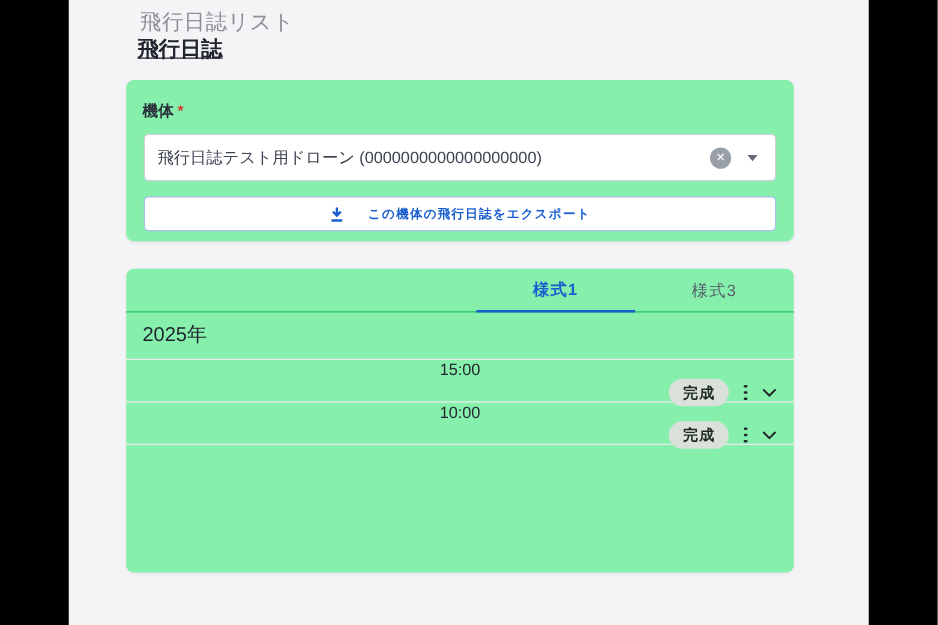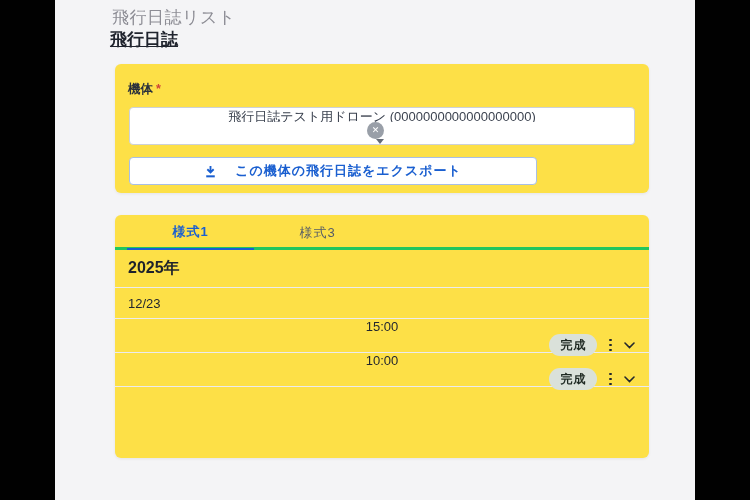--- a/index.html
+++ b/index.html
@@ -10,50 +10,50 @@
     font-family:"Liberation Sans","DejaVu Sans",sans-serif;
   }
   .side-bar { position:absolute; top:0; bottom:0; width:55px; background:#010101; }
   .side-bar.left { left:0; }
   .side-bar.right { right:0; }
   .content { position:absolute; left:55px; top:0; width:640px; height:500px; }
 
   .breadcrumb { position:absolute; left:57px; top:6px; font-size:17px; color:#8d8d95; letter-spacing:.5px; cursor:pointer; }
   .page-title { position:absolute; left:55px; top:28px; font-size:17px; font-weight:bold; color:#20242e;text-decoration:underline; }
 
-  .card { position:absolute; left:60px; width:534px; background:#fde047; border-radius:6px;
+  .card { position:absolute; left:46px; width:534px; background:#86efac; border-radius:6px;
           box-shadow:0 1px 3px rgba(25,25,45,0.07); }
   .card-aircraft { top:64px; height:129px; }
   .card-logs { top:215px; height:243px; }
 
   .field-label { margin:17px 14px 0 13px; font-size:12.5px; font-weight:600; color:#2a313c; }
   .required { color:#cf4436; margin-left:3px; font-weight:600; }
 
   .select { margin:9px 14px 0; height:38px; border:1px solid #ccd1d9; border-radius:4px;
-            display:flex; align-items:center; padding:0 10px; background:#fff; cursor:pointer;flex-direction:column; }
+            display:flex; align-items:center; padding:0 10px; background:#fff; cursor:pointer; }
   .select-value { flex:1; font-size:13px; color:#3c4350; white-space:nowrap; overflow:hidden; }
   .clear-btn { width:17px; height:17px; border-radius:50%; background:#999fa8; color:#fff;
                font-size:9px; font-weight:bold; display:flex; align-items:center; justify-content:center;
                margin-right:13px; cursor:pointer; line-height:1; }
   .caret { width:0; height:0; border-left:4.5px solid transparent; border-right:4.5px solid transparent;
            border-top:5px solid #646b77; margin-right:4px; }
 
-  .export-btn { margin:12px 14px 0; width:408px; height:28px; background:#fff;
+  .export-btn { margin:12px 14px 0; width:506px; height:28px; background:#fff;
                 border:1px solid #a8bfe6; border-radius:4px; color:#1a5fd0;
-                font-family:inherit; font-size:13px; font-weight:bold; letter-spacing:1px;
+                font-family:inherit; font-size:10px; font-weight:bold; letter-spacing:1px;
                 display:flex; align-items:center; justify-content:center; gap:18px; cursor:pointer; }
   .dl-icon { display:block; }
 
-  .tabs { height:35px; border-bottom:3px solid #22c55e; display:flex; padding-left:12px; }
+  .tabs { height:35px; border-bottom:1px solid #22c55e; display:flex; padding-left:12px;justify-content:flex-end; }
   .tab { width:127px; height:35px; display:flex; align-items:center; justify-content:center;
          font-size:13px; color:#555c67; letter-spacing:1px; cursor:pointer; }
   .tab.active { color:#1a5fd0; font-weight:bold; border-bottom:2px solid #1a5fd0; }
 
   .year-heading { height:38px; display:flex; align-items:center; padding:0 13px;
-                  font-size:16px; font-weight:bold; color:#1e222c; border-bottom:1px solid #ebebef; }
+                  font-size:16px; font-weight:normal; color:#1e222c; border-bottom:1px solid #ebebef; }
   .date-row { height:31px; display:flex; align-items:center; padding:0 13px;
               font-size:13px; color:#23272f; border-bottom:1px solid #ebebef; }
   .entry-row { height:34px; display:flex; align-items:center; padding:0 14px;
                font-size:13px; color:#23272f; border-bottom:1px solid #ebebef;flex-direction:column; }
   .entry-right { margin-left:auto; display:flex; align-items:center; gap:8px; }
   .badge { background:#dae1da; color:#1f2a23; font-size:12px; font-weight:600;
            padding:5px 11px; border-radius:12px; line-height:1; letter-spacing:1px; }
   .kebab { display:flex; flex-direction:column; align-items:center; gap:2.5px; padding:4px; cursor:pointer; }
   .kebab i { display:block; width:2.6px; height:2.6px; border-radius:50%; background:#24282e; }
   .chev { display:flex; align-items:center; cursor:pointer; padding:2px 0; }
@@ -88,23 +88,20 @@
     </section>
 
     <section class="card card-logs">
       <div class="tabs">
         <div class="tab active">様式1</div>
         <div class="tab">様式3</div>
       </div>
 
       <div class="year-heading">2025年</div>
 
-      <div class="date-row">
-        <span>12/23</span>
-      </div>
 
       <div class="entry-row">
         <span class="time">15:00</span>
         <span class="entry-right">
           <span class="badge">完成</span>
           <span class="kebab">
               <i></i>
               <i></i>
               <i></i>
             </span>

